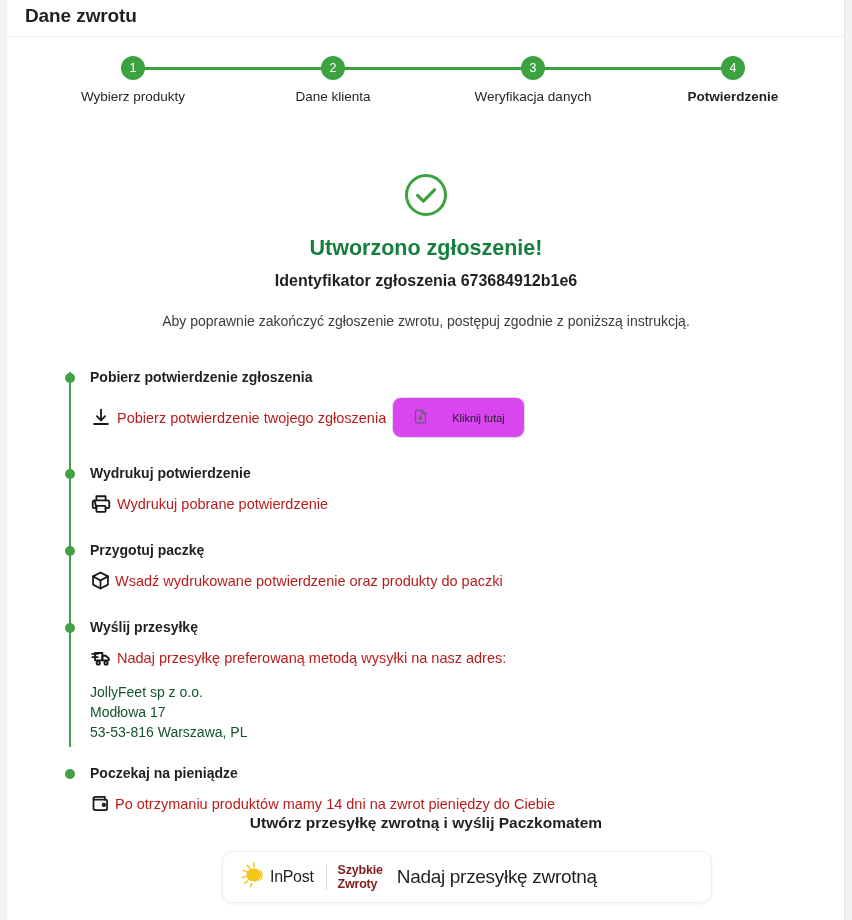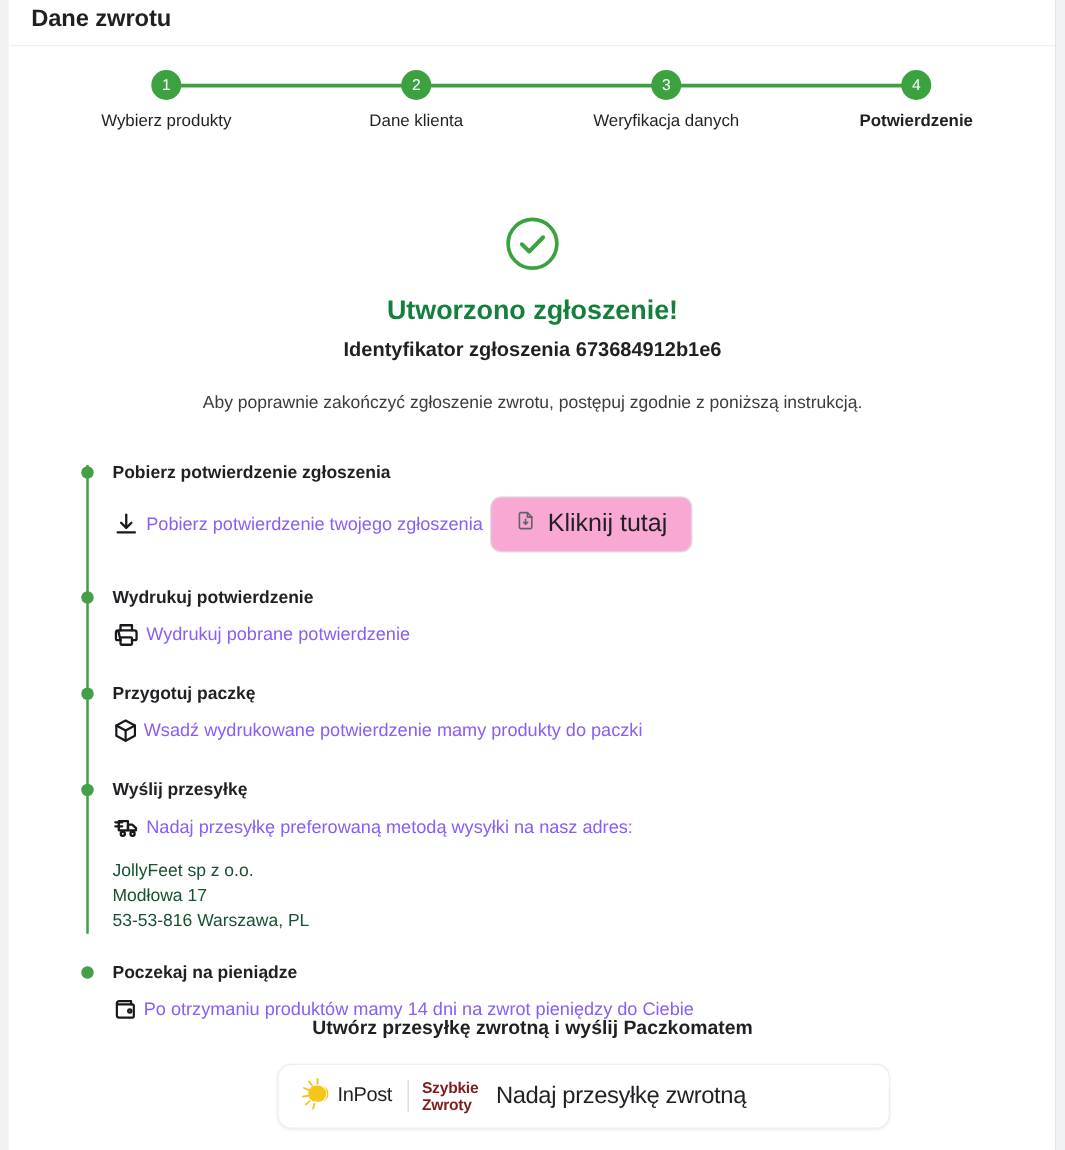--- a/index.html
+++ b/index.html
@@ -186,36 +186,36 @@
   }
   .tl-icon {
     width: 22px;
     height: 22px;
     flex: 0 0 22px;
     display: block;
     margin-right: 5px;
   }
   .tl-text {
     font-size: 14.5px;
-    color: #8b5cf6;
+    color: #b91c1c;
     line-height: 20px;
   }
   .tl-text.tight {
     margin-left: -2px;
   }
   .download-btn {
     margin-left: 6px;
     display: inline-flex;
     align-items: center;
-    gap: 9px;
+    gap: 23px;
     border: 1px solid #dcdedf;
     border-radius: 9px;
-    background: #f9a8d4;
+    background: #d946ef;
     padding: 10px 19px;
-    font-size: 20px;
+    font-size: 11px;
     color: #1f2023;
     font-family: "Liberation Sans", sans-serif;
     cursor: pointer;
   }
   .address {
     margin-top: 13px;
     font-size: 14px;
     color: #14532d;
     line-height: 20px;
   }
@@ -377,21 +377,21 @@
       <div class="tl-dot"></div>
       <div class="tl-title">Przygotuj paczkę</div>
       <div class="tl-row">
         <span class="tl-icon">
           <svg width="21" height="21" viewBox="0 0 24 24" fill="none" stroke="#16181c" stroke-width="2" stroke-linecap="round" stroke-linejoin="round">
             <path d="M12 2.8 L20.5 7.3 V16.7 L12 21.2 L3.5 16.7 V7.3 Z"></path>
             <path d="M3.5 7.3 L12 11.9 L20.5 7.3"></path>
             <path d="M12 11.9 V21.2"></path>
           </svg>
         </span>
-        <span class="tl-text tight">Wsadź wydrukowane potwierdzenie mamy produkty do paczki</span>
+        <span class="tl-text tight">Wsadź wydrukowane potwierdzenie oraz produkty do paczki</span>
       </div>
     </div>
 
     <div class="gap-lg"></div>
 
     <div class="tl-item">
       <div class="tl-dot"></div>
       <div class="tl-title">Wyślij przesyłkę</div>
       <div class="tl-row">
         <span class="tl-icon">

